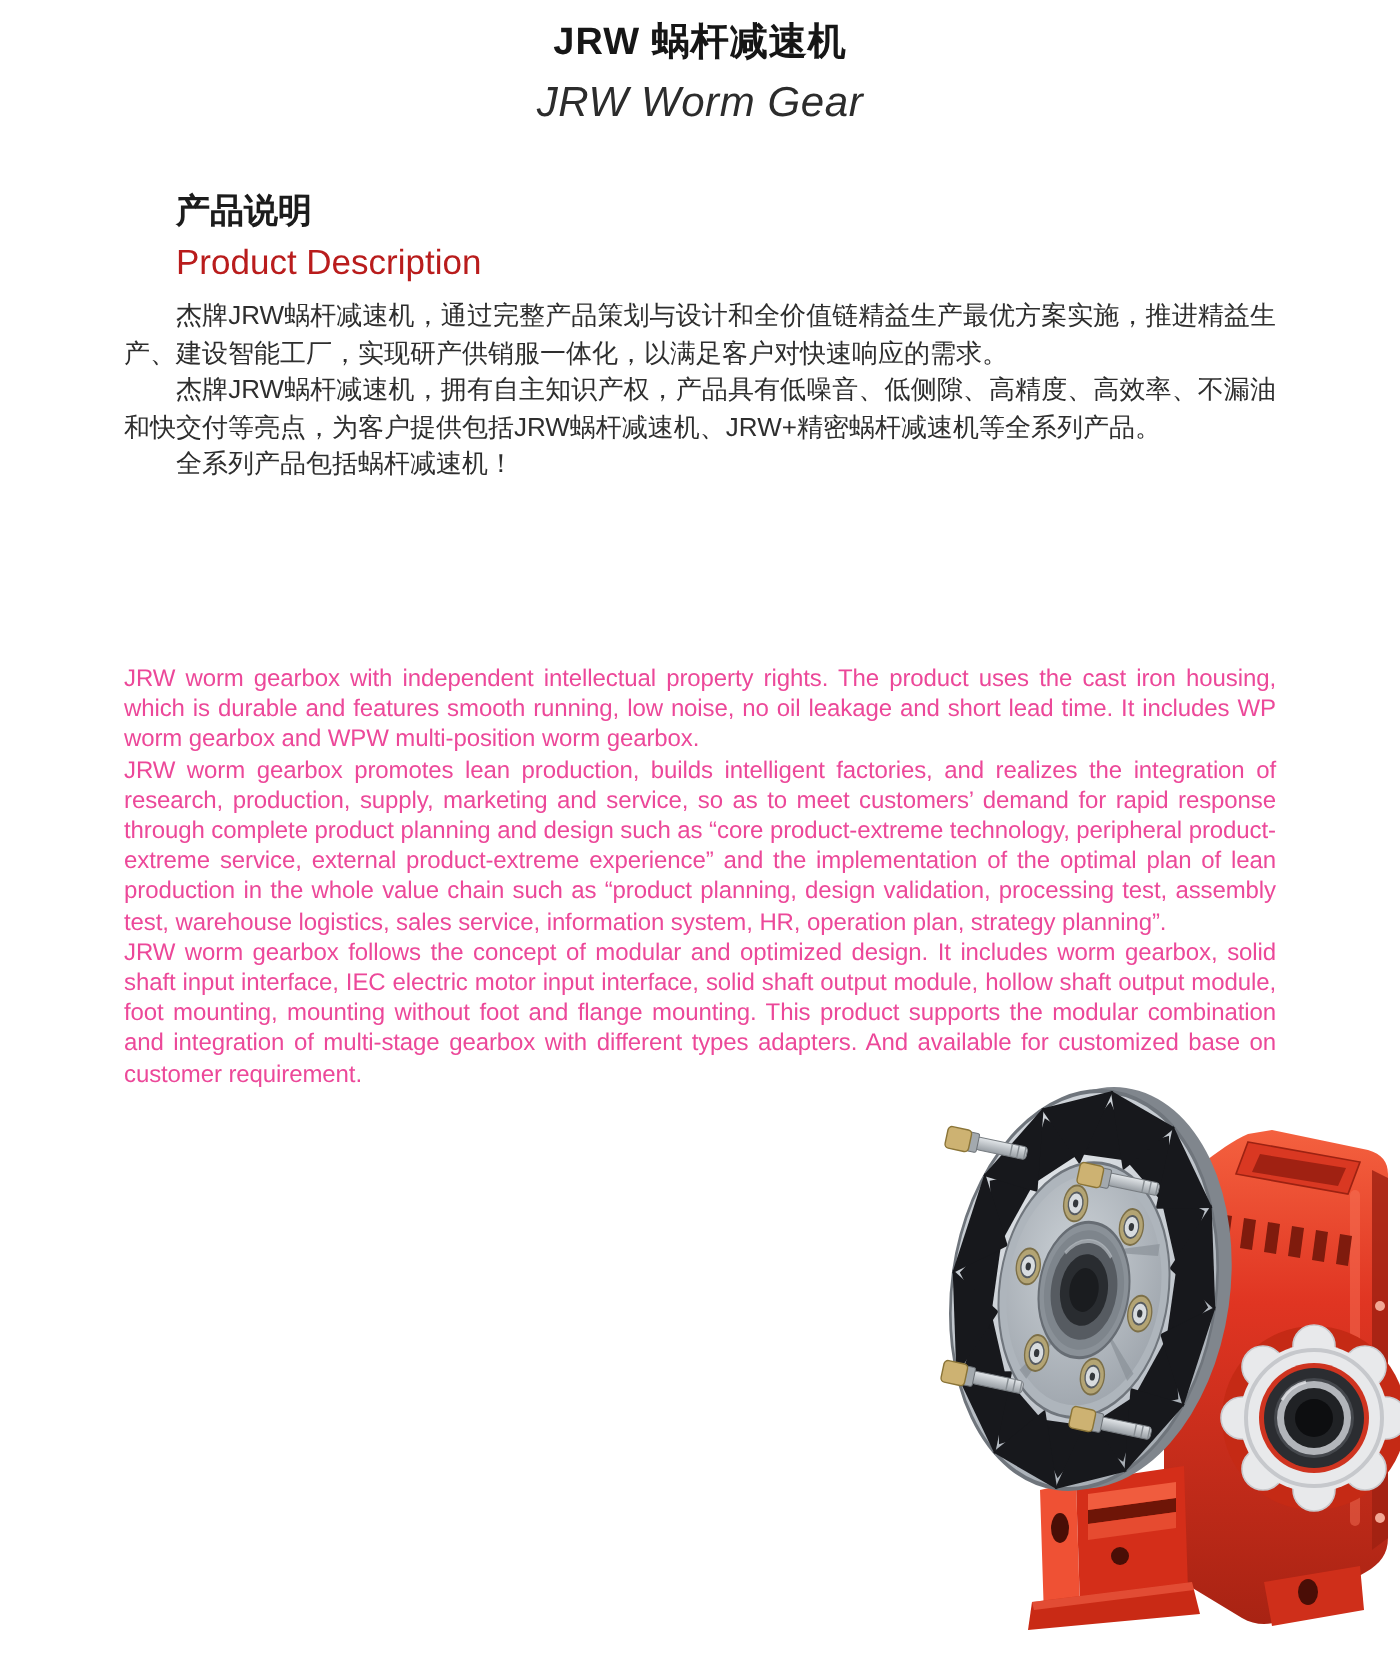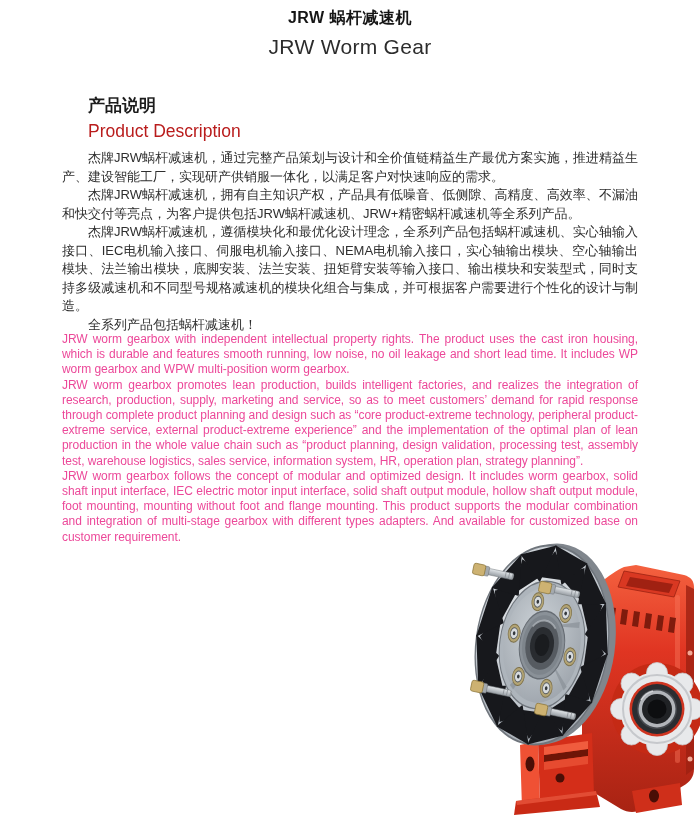--- a/index.html
+++ b/index.html
@@ -5,22 +5,22 @@
   html,body{margin:0;padding:0;background:#fff;}
   .page{
     position:relative;
     width:700px;height:835px;
     background:#ffffff;
     font-family:"Liberation Sans","DejaVu Sans",sans-serif;
     overflow:hidden;
   }
   
   .doc-header{position:absolute;top:8px;left:0;width:700px;text-align:center;}
-  .title-zh{margin:0;font-size:16px;font-weight:bold;color:#161616;letter-spacing:0.5px;}
-  .title-en{margin:6px 0 0 0;font-size:21px;font-weight:400;color:#2c2c2c;letter-spacing:0.3px;}
+  .title-zh{margin:0;font-size:19px;font-weight:bold;color:#161616;letter-spacing:0.5px;}
+  .title-en{margin:6px 0 0 0;font-size:21px;font-weight:400;color:#2c2c2c;letter-spacing:0.3px;font-style:italic;}
   
   .section-heading{position:absolute;top:94px;left:88px;}
   .heading-zh{margin:0;font-size:17px;font-weight:bold;color:#1c1c1c;}
   .heading-en{margin:4px 0 0 0;font-size:17.5px;font-weight:400;color:#b91c1c;}
   
   .desc-zh{
     position:absolute;top:149px;left:62px;width:576px;
     font-size:13px;line-height:18.5px;color:#2e2e2e;
     text-align:justify;
   }
@@ -47,21 +47,20 @@
   </header>
 
   <div class="section-heading">
     <h3 class="heading-zh">产品说明</h3>
     <h4 class="heading-en">Product Description</h4>
   </div>
 
   <div class="desc-zh">
     <p>杰牌JRW蜗杆减速机，通过完整产品策划与设计和全价值链精益生产最优方案实施，推进精益生产、建设智能工厂，实现研产供销服一体化，以满足客户对快速响应的需求。</p>
     <p>杰牌JRW蜗杆减速机，拥有自主知识产权，产品具有低噪音、低侧隙、高精度、高效率、不漏油和快交付等亮点，为客户提供包括JRW蜗杆减速机、JRW+精密蜗杆减速机等全系列产品。</p>
-    <p>杰牌JRW蜗杆减速机，遵循模块化和最优化设计理念，全系列产品包括蜗杆减速机、实心轴输入接口、IEC电机输入接口、伺服电机输入接口、NEMA电机输入接口，实心轴输出模块、空心轴输出模块、法兰输出模块，底脚安装、法兰安装、扭矩臂安装等输入接口、输出模块和安装型式，同时支持多级减速机和不同型号规格减速机的模块化组合与集成，并可根据客户需要进行个性化的设计与制造。</p>
     <p>全系列产品包括蜗杆减速机！</p>
   </div>
 
   <div class="desc-en">
     <p>JRW worm gearbox with independent intellectual property rights. The product uses the cast iron housing, which is durable and features smooth running, low noise, no oil leakage and short lead time. It includes WP worm gearbox and WPW multi-position worm gearbox.</p>
     <p>JRW worm gearbox promotes lean production, builds intelligent factories, and realizes the integration of research, production, supply, marketing and service, so as to meet customers’ demand for rapid response through complete product planning and design such as “core product-extreme technology, peripheral product-extreme service, external product-extreme experience” and the implementation of the optimal plan of lean production in the whole value chain such as “product planning, design validation, processing test, assembly test, warehouse logistics, sales service, information system, HR, operation plan, strategy planning”.</p>
     <p>JRW worm gearbox follows the concept of modular and optimized design. It includes worm gearbox, solid shaft input interface, IEC electric motor input interface, solid shaft output module, hollow shaft output module, foot mounting, mounting without foot and flange mounting. This product supports the modular combination and integration of multi-stage gearbox with different types adapters. And available for customized base on customer requirement.</p>
   </div>
 
   <figure class="product-figure">

